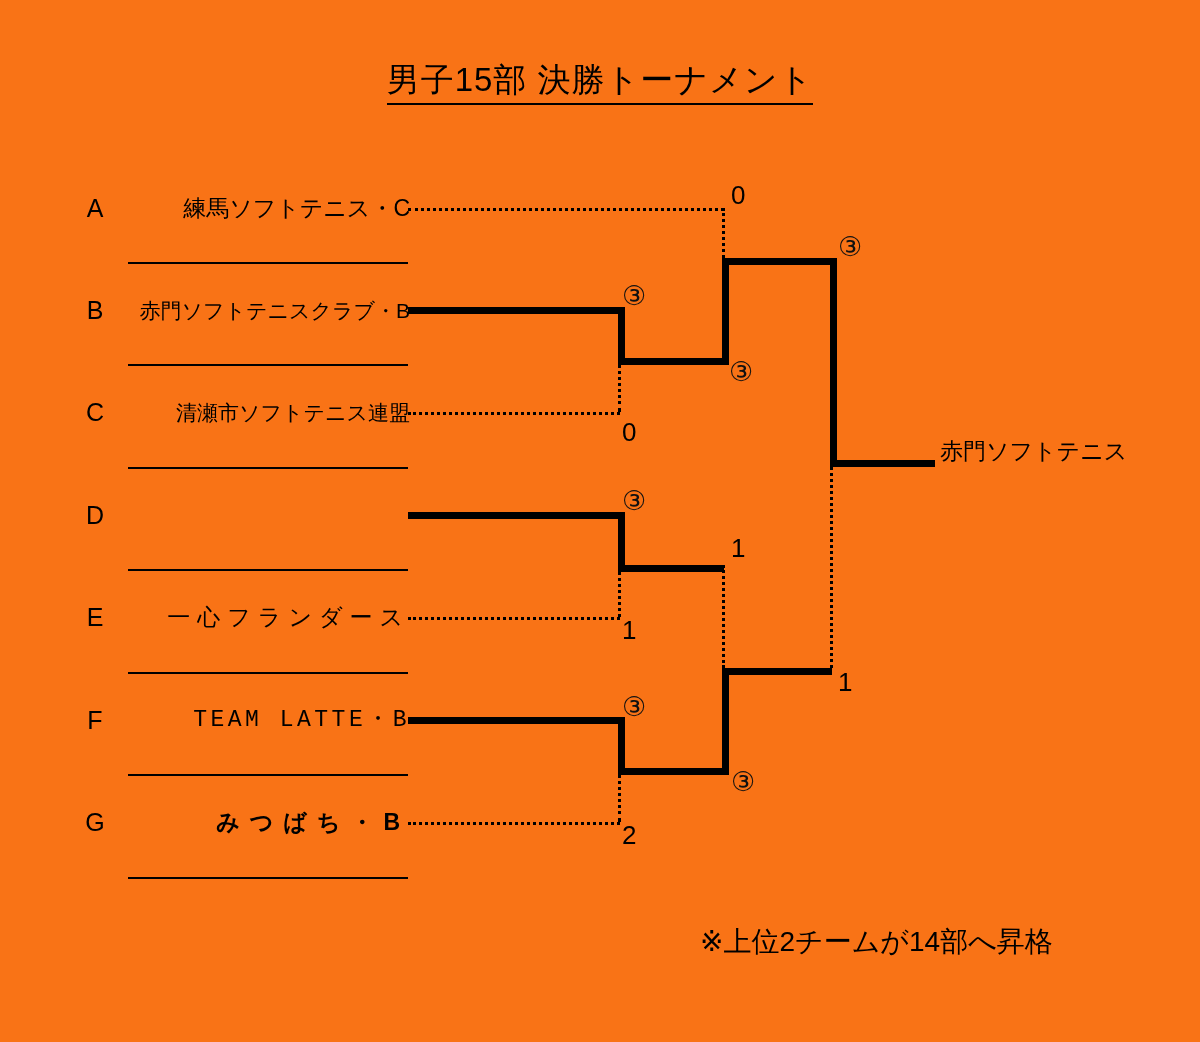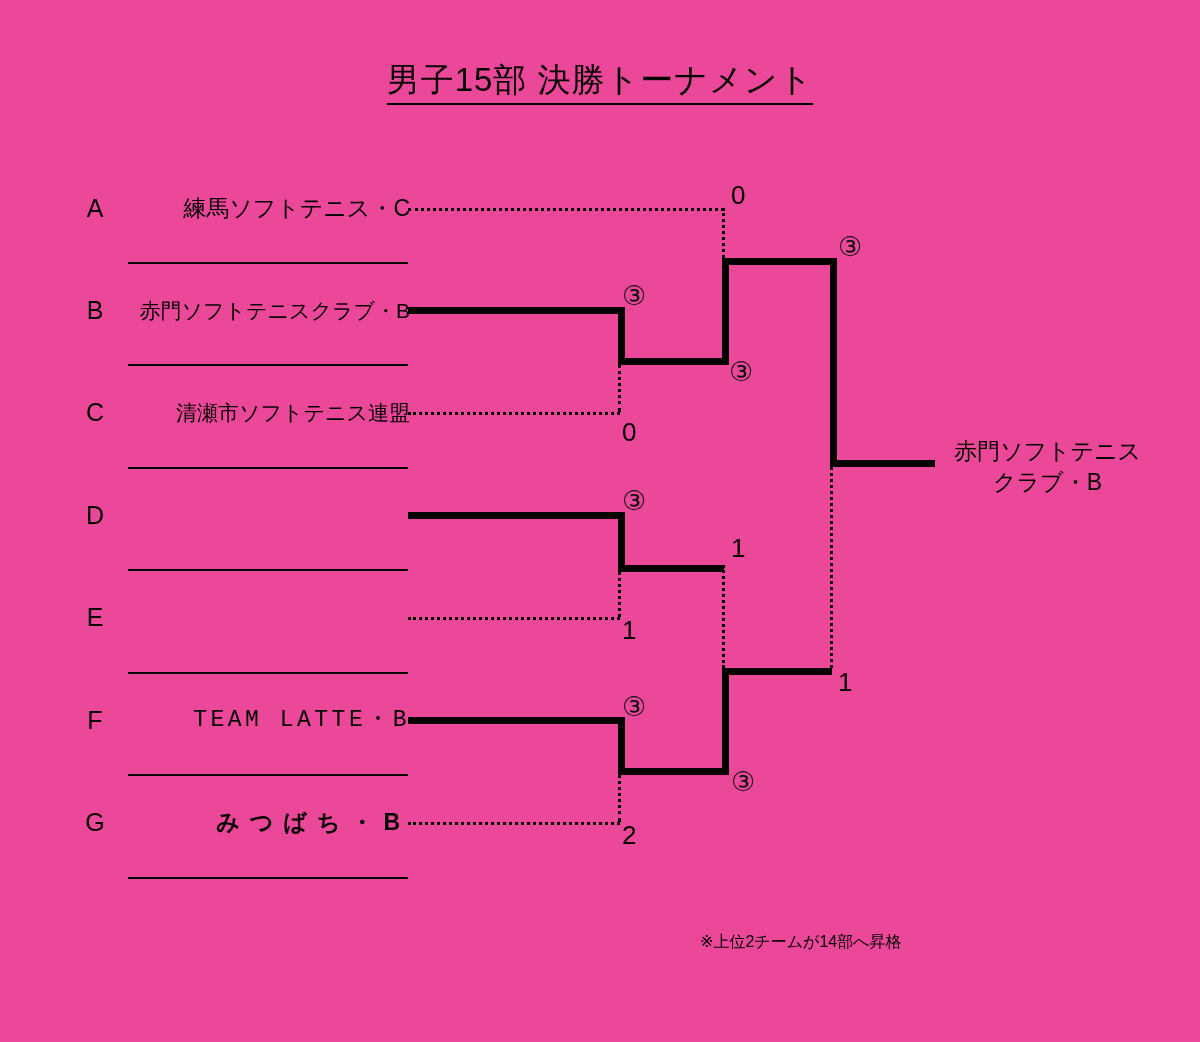--- a/index.html
+++ b/index.html
@@ -4,21 +4,21 @@
 <style>
   html, body {
     margin: 0;
     padding: 0;
     background: #ffffff;
   }
   #page {
     position: relative;
     width: 1200px;
     height: 1042px;
-    background: #ec4899;
+    background: #f97316;
     font-family: "Liberation Sans", "DejaVu Sans", sans-serif;
     color: #000000;
     overflow: hidden;
   }
 
   
   .title {
     position: absolute;
     left: 0;
     top: 58px;
@@ -104,31 +104,30 @@
     font-size: 27px;
     color: #111;
   }
 
   
   .champion {
     position: absolute;
     left: 940px;
     top: 436px;
     width: 215px;
-    text-align: center;
     font-size: 23px;
     line-height: 31px;
   }
 
   
   .note {
     position: absolute;
     left: 700px;
     top: 928px;
-    font-size: 16px;
+    font-size: 28px;
     line-height: 28px;
     white-space: nowrap;
   }
 </style>
 </head>
 <body>
 
 <div id="page">
 
   <div class="title">
@@ -145,20 +144,23 @@
 
   <div class="team-box" style="top:196px;">
     <div class="team">練馬ソフトテニス・C</div>
   </div>
   <div class="team-box" style="top:400px;">
     <div class="team wide">清瀬市ソフトテニス連盟</div>
   </div>
   <div class="team-box" style="top:298px;">
     <div class="team wide">赤門ソフトテニスクラブ・B</div>
   </div>
+  <div class="team-box" style="top:605px;">
+    <div class="team spaced2">一心フランダース</div>
+  </div>
   <div class="team-box" style="top:708px;font-family:Liberation Mono, monospace;">
     <div class="team spaced">TEAM LATTE・B</div>
   </div>
   <div class="team-box" style="top:810px;">
     <div class="team spaced3">みつばち・B</div>
   </div>
 
   <div class="rule" style="top:262px;"></div>
   <div class="rule" style="top:364px;"></div>
   <div class="rule" style="top:467px;"></div>
@@ -218,18 +220,17 @@
   <div class="score" style="left:622px; top:617px;">1</div>
   <div class="score" style="left:731px; top:535px;">1</div>
 
   <div class="score circled" style="left:622px; top:694px;">③</div>
   <div class="score" style="left:622px; top:822px;">2</div>
   <div class="score circled" style="left:731px; top:769px;">③</div>
   <div class="score" style="left:838px; top:669px;">1</div>
 
   <div class="champion">
     <div>赤門ソフトテニス</div>
-    <div>クラブ・B</div>
   </div>
 
   <div class="note">※上位2チームが14部へ昇格</div>
 
 </div>
 
 </body></html>

